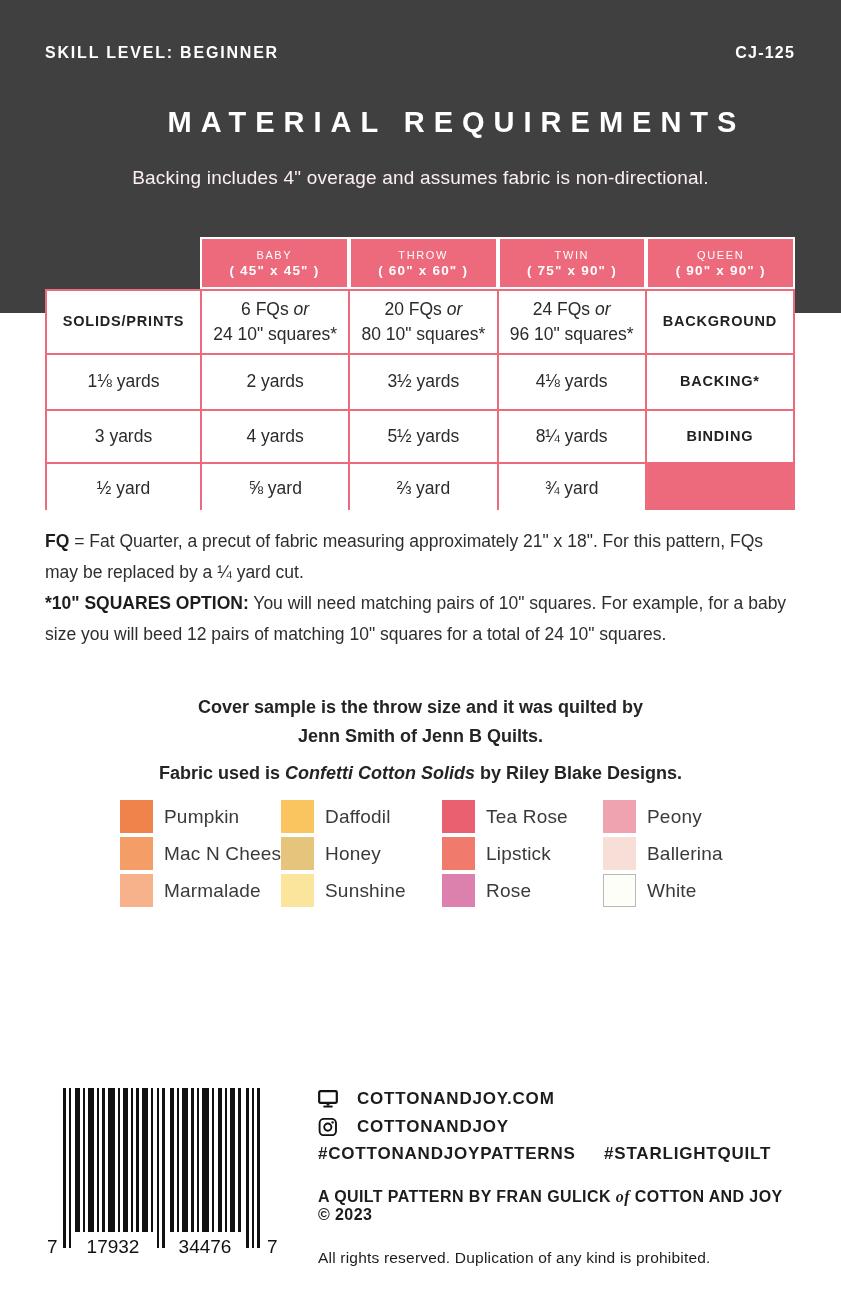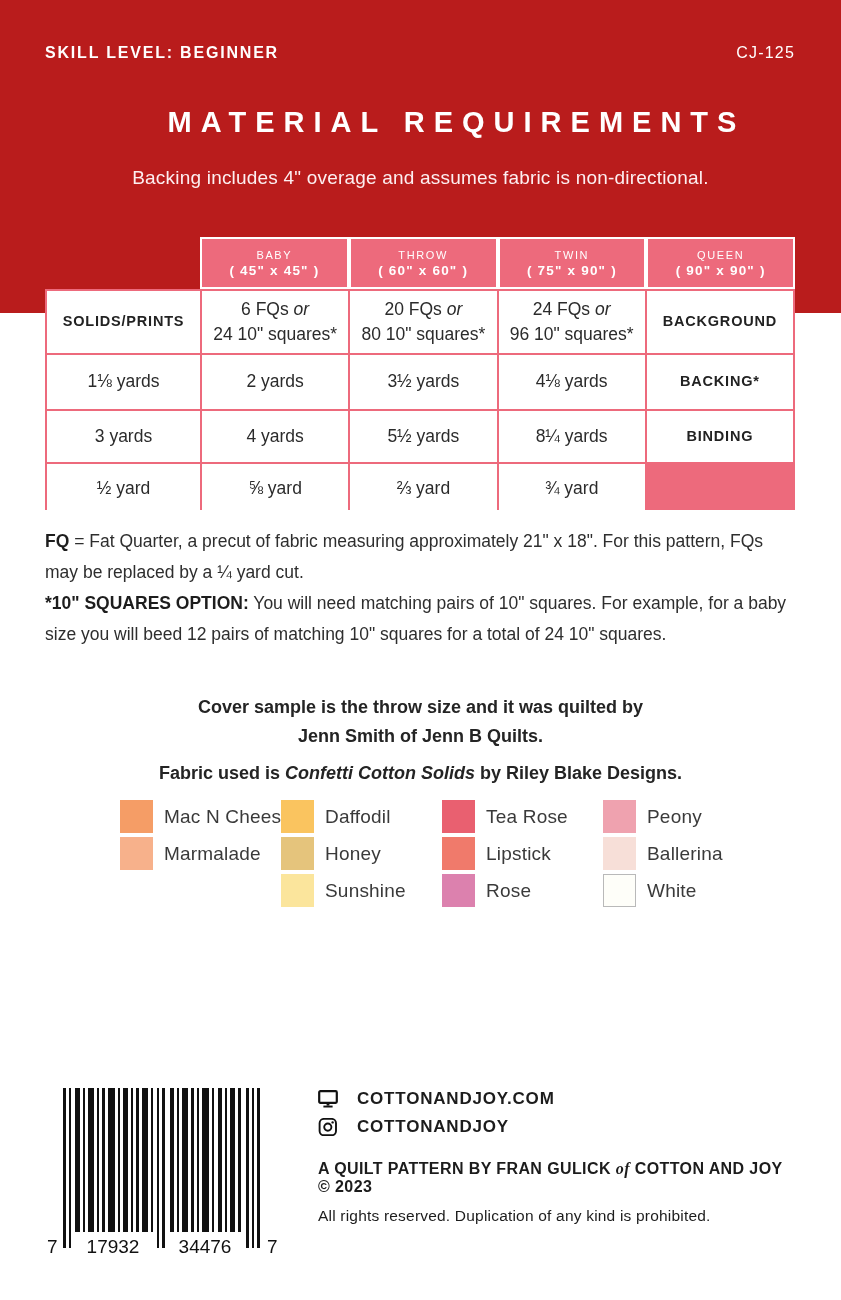--- a/index.html
+++ b/index.html
@@ -2,23 +2,23 @@
 <html><head>
 <meta charset="utf-8">
 <style>
   * { margin:0; padding:0; box-sizing:border-box; }
   html,body { width:841px; }
   body {
     position:relative; width:841px; height:1300px; background:#ffffff;
     font-family:"Liberation Sans", sans-serif; color:#2b2b2b; overflow:hidden;
   }
   
-  .banner { position:absolute; left:0; top:0; width:841px; height:313px; background:#b91c1c; }
+  .banner { position:absolute; left:0; top:0; width:841px; height:313px; background:#404040; }
   .skill { position:absolute; left:45px; top:44px; font-size:16px; font-weight:bold; letter-spacing:1.8px; color:#fff; }
-  .code  { position:absolute; right:46px; top:44px; font-size:16px; font-weight:normal; letter-spacing:1.2px; color:#fff; }
+  .code  { position:absolute; right:46px; top:44px; font-size:16px; font-weight:bold; letter-spacing:1.2px; color:#fff; }
   .title { position:absolute; left:0; top:106px; width:100%; text-align:center;
            font-size:29px; font-weight:600; letter-spacing:9px; color:#fff;margin-left:36px; }
   .subtitle { position:absolute; left:0; top:167px; width:100%; text-align:center;
            font-size:19px; font-weight:300; color:#fdeff1; letter-spacing:0.2px; }
   
   .size-header { position:absolute; left:200px; top:237px; width:595px; height:52px;
            display:grid; grid-template-columns:repeat(4,1fr); }
   .size-cell { background:#ED6A7C; border:2px solid #ffffff; color:#fff; text-align:center;
            display:flex; flex-direction:column; justify-content:center; gap:2px; }
   .size-name { font-size:11px; font-weight:normal; letter-spacing:1.6px; }
@@ -54,21 +54,21 @@
   .barcode svg { display:block; }
   .footer-right { position:absolute; left:318px; top:1088px; width:480px; }
   .web-line { display:flex; align-items:center; height:22px; margin-bottom:6px;gap:8px; }
   .web-line .ic { width:20px; height:18px; margin-right:11px; flex:0 0 20px; }
   .web-text { font-size:17px; font-weight:bold; letter-spacing:0.8px; color:#1c1c1c; }
   .hash-line { position:relative; height:22px; margin-top:2px; }
   .hash1 { position:absolute; left:0; top:0; }
   .hash2 { position:absolute; left:286px; top:0; }
   .copyright { margin-top:22px; font-size:16px; font-weight:bold; letter-spacing:0.4px; color:#1c1c1c; }
   .copyright i { font-style:italic; font-weight:600; font-family:"Liberation Serif", serif; }
-  .rights { margin-top:11px; font-size:15.5px; font-weight:400; color:#1c1c1c; letter-spacing:0.2px; }
+  .rights { margin-top:25px; font-size:15.5px; font-weight:400; color:#1c1c1c; letter-spacing:0.2px; }
 </style>
 </head>
 <body>
 
 <div class="banner">
   <div class="skill">SKILL LEVEL: BEGINNER</div>
   <div class="code">CJ-125</div>
   <div class="title">MATERIAL REQUIREMENTS</div>
   <div class="subtitle">Backing includes 4" overage and assumes fabric is non-directional.</div>
 </div>
@@ -133,20 +133,24 @@
 <div class="credit-block cover-block">
   <div>Cover sample is the throw size and it was quilted by</div>
   <div>Jenn Smith of Jenn B Quilts.</div>
 </div>
 <div class="credit-block fabric-line">
   <span>Fabric used is </span><i>Confetti Cotton Solids</i><span> by Riley Blake Designs.</span>
 </div>
 
 <div class="swatch-grid">
   <div class="swatch-col">
+    <div class="swatch-item">
+      <span class="chip" style="background-color: rgb(240, 130, 75);"></span>
+      <span class="chip-label">Pumpkin</span>
+    </div>
     <div class="swatch-item">
       <span class="chip" style="background-color: rgb(245, 157, 102);"></span>
       <span class="chip-label">Mac N Cheese</span>
     </div>
     <div class="swatch-item">
       <span class="chip" style="background-color: rgb(247, 177, 139);"></span>
       <span class="chip-label">Marmalade</span>
     </div>
   </div>
   <div class="swatch-col">
@@ -251,17 +255,21 @@
     <span class="web-text">COTTONANDJOY.COM</span>
   </div>
   <div class="web-line">
     <svg class="ic" viewBox="0 0 20 18" xmlns="http://www.w3.org/2000/svg">
       <rect x="1.6" y="0.9" width="16.4" height="16.4" rx="4.4" fill="none" stroke="#111" stroke-width="1.9"></rect>
       <circle cx="9.8" cy="9.1" r="3.6" fill="none" stroke="#111" stroke-width="1.9"></circle>
       <circle cx="14.6" cy="4.4" r="1.2" fill="#111"></circle>
     </svg>
     <span class="web-text">COTTONANDJOY</span>
   </div>
+  <div class="hash-line">
+    <span class="web-text hash1">#COTTONANDJOYPATTERNS</span>
+    <span class="web-text hash2">#STARLIGHTQUILT</span>
+  </div>
   <div class="copyright">
     <span>A QUILT PATTERN BY FRAN GULICK </span><i>of</i><span> COTTON AND JOY © 2023</span>
   </div>
   <div class="rights">All rights reserved. Duplication of any kind is prohibited.</div>
 </div>
 
 </body></html>

